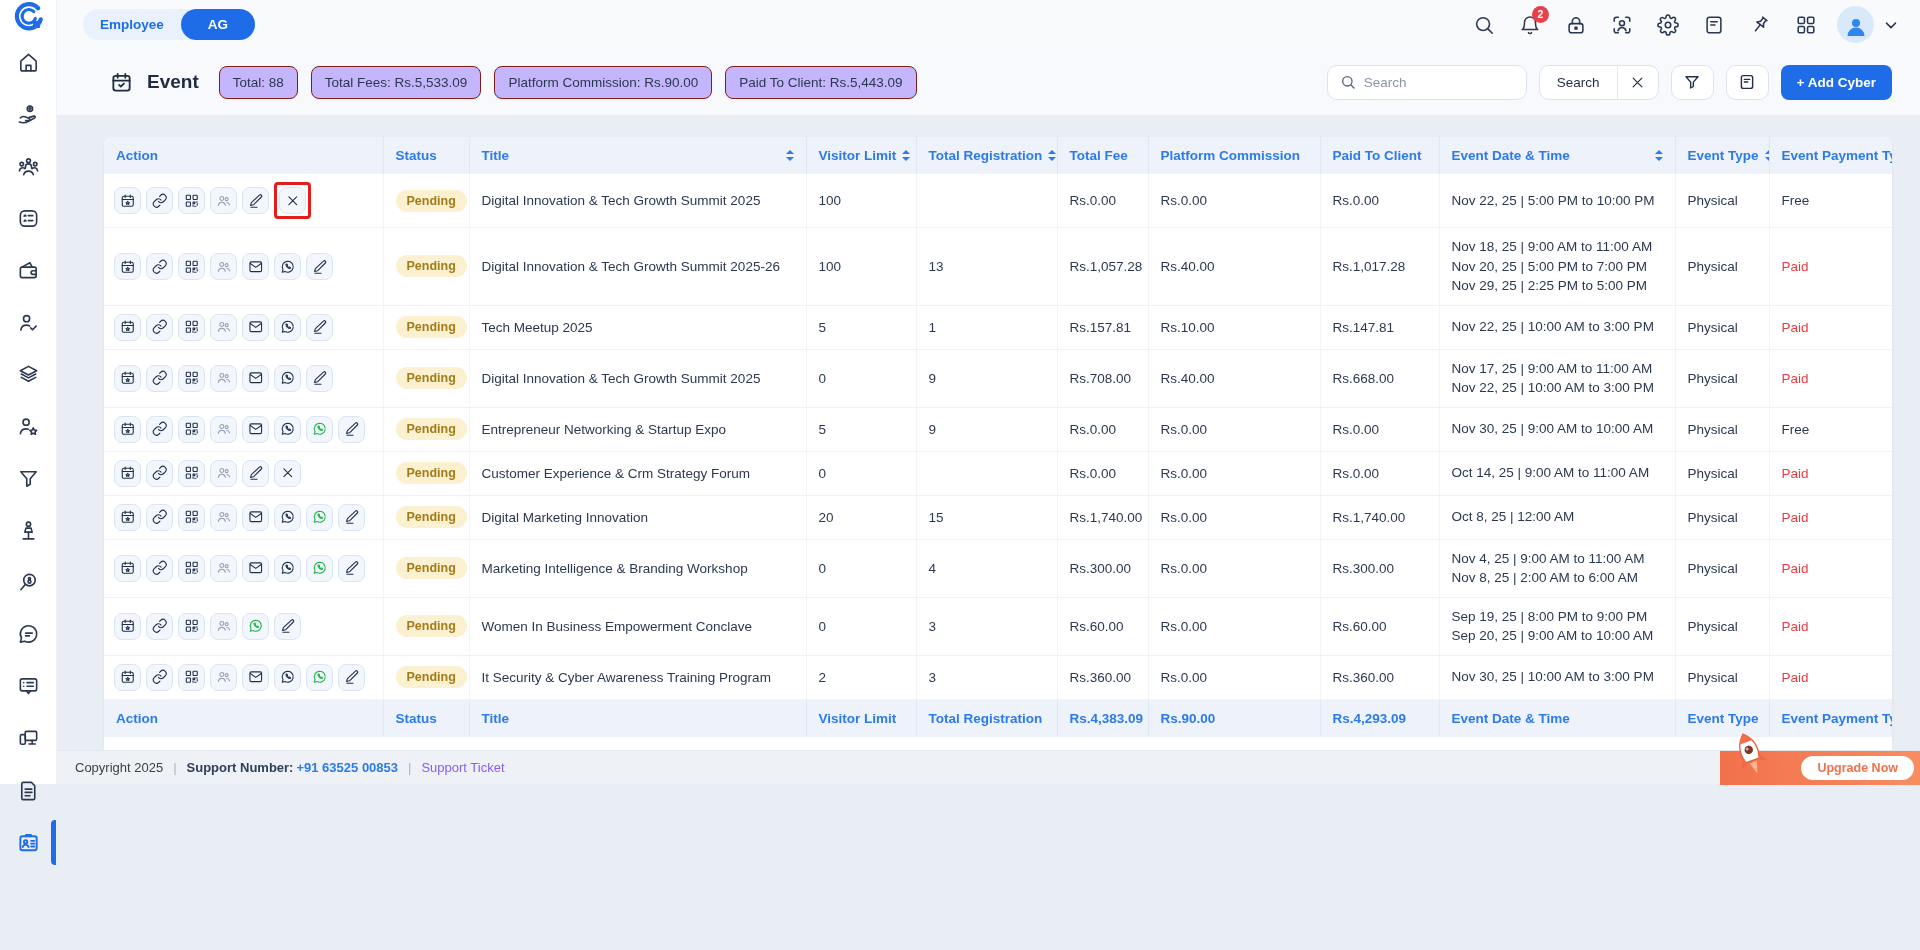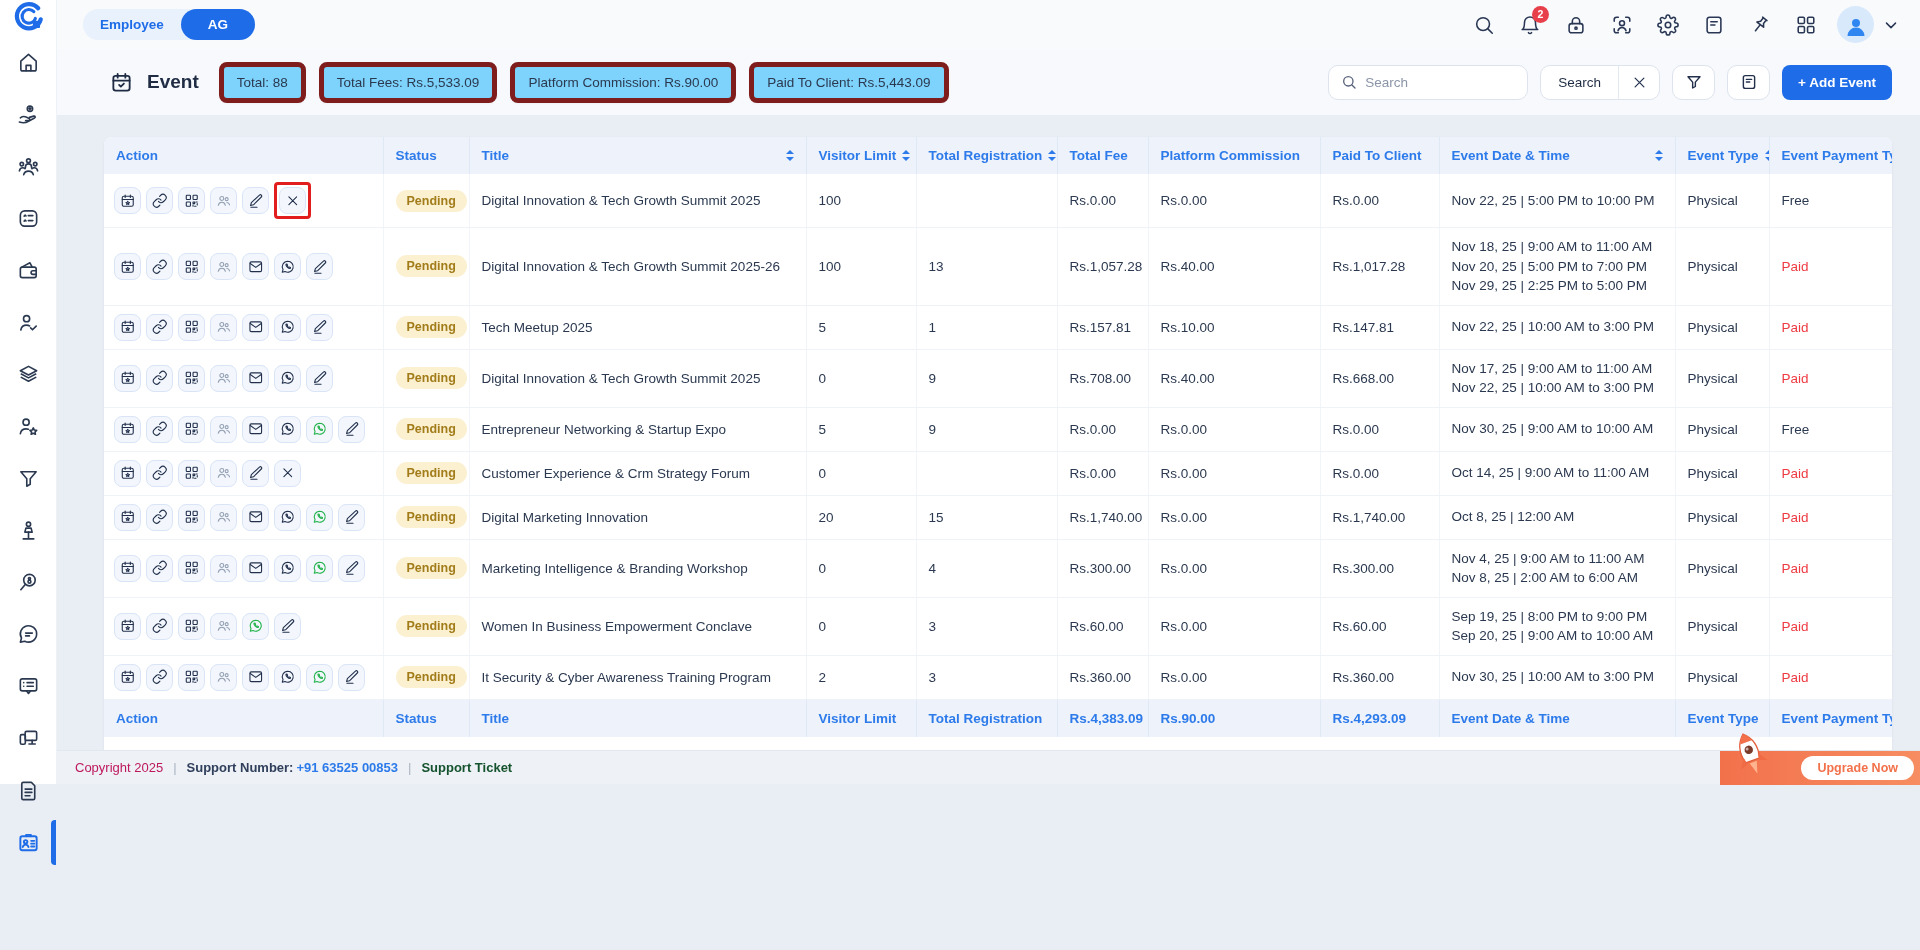--- a/index.html
+++ b/index.html
@@ -32,21 +32,21 @@
   .avatar svg{width:24px;height:24px;margin-top:4px}
   .chev{color:#2a3754;display:flex}
   .chev svg{width:18px;height:18px}
   
   .page-strip{height:66px;background:#f7f9fc;display:flex;align-items:center;padding:0 28px 0 53px;flex-shrink:0}
   .ph-left{display:flex;align-items:center;gap:14px}
   .ev-icon{color:#1f2c44;display:flex}
   .ev-icon svg{width:23px;height:23px}
   .page-title{font-size:19px;font-weight:bold;color:#1f2c44;margin-right:6px}
   .chips{display:flex;align-items:center;gap:13px}
-  .chip{background:#7dd3fc;border:5px solid #7f1d1d;border-radius:8px;padding:8px 13px;font-size:13.5px;color:#2b3950;white-space:nowrap;box-shadow:0 1px 2px rgba(40,60,100,.04)}
+  .chip{background:#c4b5fd;border:1px solid #7f1d1d;border-radius:8px;padding:8px 13px;font-size:13.5px;color:#2b3950;white-space:nowrap;box-shadow:0 1px 2px rgba(40,60,100,.04)}
   .ph-right{margin-left:auto;display:flex;align-items:center;gap:12px}
   .search-box{display:flex;align-items:center;gap:8px;background:#fff;border:1px solid #dde4ee;border-radius:10px;height:35px;width:200px;padding:0 12px;color:#57617a}
   .search-box svg{width:16px;height:16px;flex-shrink:0}
   .search-box input{border:none;outline:none;font-size:13.5px;width:100%;color:#2b3950;background:transparent;font-family:inherit}
   .search-box input::placeholder{color:#8b95a7}
   .search-seg{display:flex;align-items:stretch;background:#fff;border:1px solid #dde4ee;border-radius:10px;height:35px;overflow:hidden}
   .seg-search{border:none;background:transparent;font-size:13.5px;color:#1f2c44;padding:0 17px;cursor:pointer;font-family:inherit}
   .seg-x{border:none;border-left:1px solid #e3e9f1;background:transparent;width:41px;display:flex;align-items:center;justify-content:center;color:#2a3754;cursor:pointer}
   .seg-x svg{width:15px;height:15px}
   .sq-btn{width:43px;height:35px;background:#fff;border:1px solid #dde4ee;border-radius:10px;display:flex;align-items:center;justify-content:center;color:#22304c;cursor:pointer}
@@ -75,25 +75,25 @@
   .pay-paid{color:#ee3b43}
   .pay-free{color:#2b3950}
   
   .pagination{display:flex;align-items:center;gap:14px;padding:16px 16px 18px 16px}
   .pg{min-width:34px;height:34px;border-radius:9px;border:1px solid #e1e7f0;background:#fff;color:#24324a;font-size:14px;display:flex;align-items:center;justify-content:center;cursor:pointer;font-family:inherit}
   .pg.active{background:var(--blue);border-color:var(--blue);color:#fff;font-weight:bold}
   .pg.nav{color:#6b7689}
   
   .bottombar{height:34px;background:#eef1f6;border-top:1px solid #e2e7ee;display:flex;align-items:center;padding-left:18px;flex-shrink:0;position:relative}
   .bb-left{display:flex;align-items:center;gap:10px;font-size:13px}
-  .bb-copy{color:#be185d}
+  .bb-copy{color:#404040}
   .bb-sep{color:#aab3c2}
   .bb-support{color:#30405c;font-weight:bold}
   .bb-phone{color:#2d7bea;font-weight:bold;cursor:pointer}
-  .bb-ticket{color:#14532d;font-weight:bold;cursor:pointer}
+  .bb-ticket{color:#8b5cf6;font-weight:normal;cursor:pointer}
   .bb-right{margin-left:auto;display:flex;align-items:stretch;height:34px}
   .upgrade-banner{width:200px;background:linear-gradient(90deg,#f2714b,#f78d62);position:relative;display:flex;align-items:center;justify-content:flex-end;padding-right:6px}
   .rocket{position:absolute;left:2px;bottom:-2px;width:58px;height:62px}
   .upgrade-pill{background:#fff;color:#f2714b;font-size:12.5px;font-weight:bold;border-radius:999px;padding:5px 16px;border:none;cursor:pointer;font-family:inherit;white-space:nowrap}
   .clockbar{width:258px;background:#1566e8;color:#fff;display:flex;align-items:center;gap:9px;padding-left:13px}
   .clockbar svg{width:19px;height:19px;flex-shrink:0}
   .clock-text{font-size:15.5px;font-weight:bold;white-space:nowrap}
 </style>
 </head>
 <body>
@@ -341,21 +341,21 @@
           <svg viewBox="0 0 24 24" fill="none" stroke="currentColor" stroke-width="1.9" stroke-linejoin="round">
               <path d="M4 5h16l-6.2 7.2V18l-3.6 2v-7.8z"></path>
             </svg>
         </button>
         <button class="sq-btn">
           <svg viewBox="0 0 24 24" fill="none" stroke="currentColor" stroke-width="1.9" stroke-linecap="round">
               <rect x="4.5" y="3.5" width="15" height="17" rx="2.5"></rect>
               <path d="M8.5 8.5h7M8.5 12h4.5"></path>
             </svg>
         </button>
-        <button class="add-btn">+ Add Event</button>
+        <button class="add-btn">+ Add Cyber</button>
       </div>
     </div>
 
     <div class="content">
       <div class="card">
         <table>
           <colgroup id="cols">
               <col style="width: 279px;">
               <col style="width: 86px;">
               <col style="width: 337px;">

